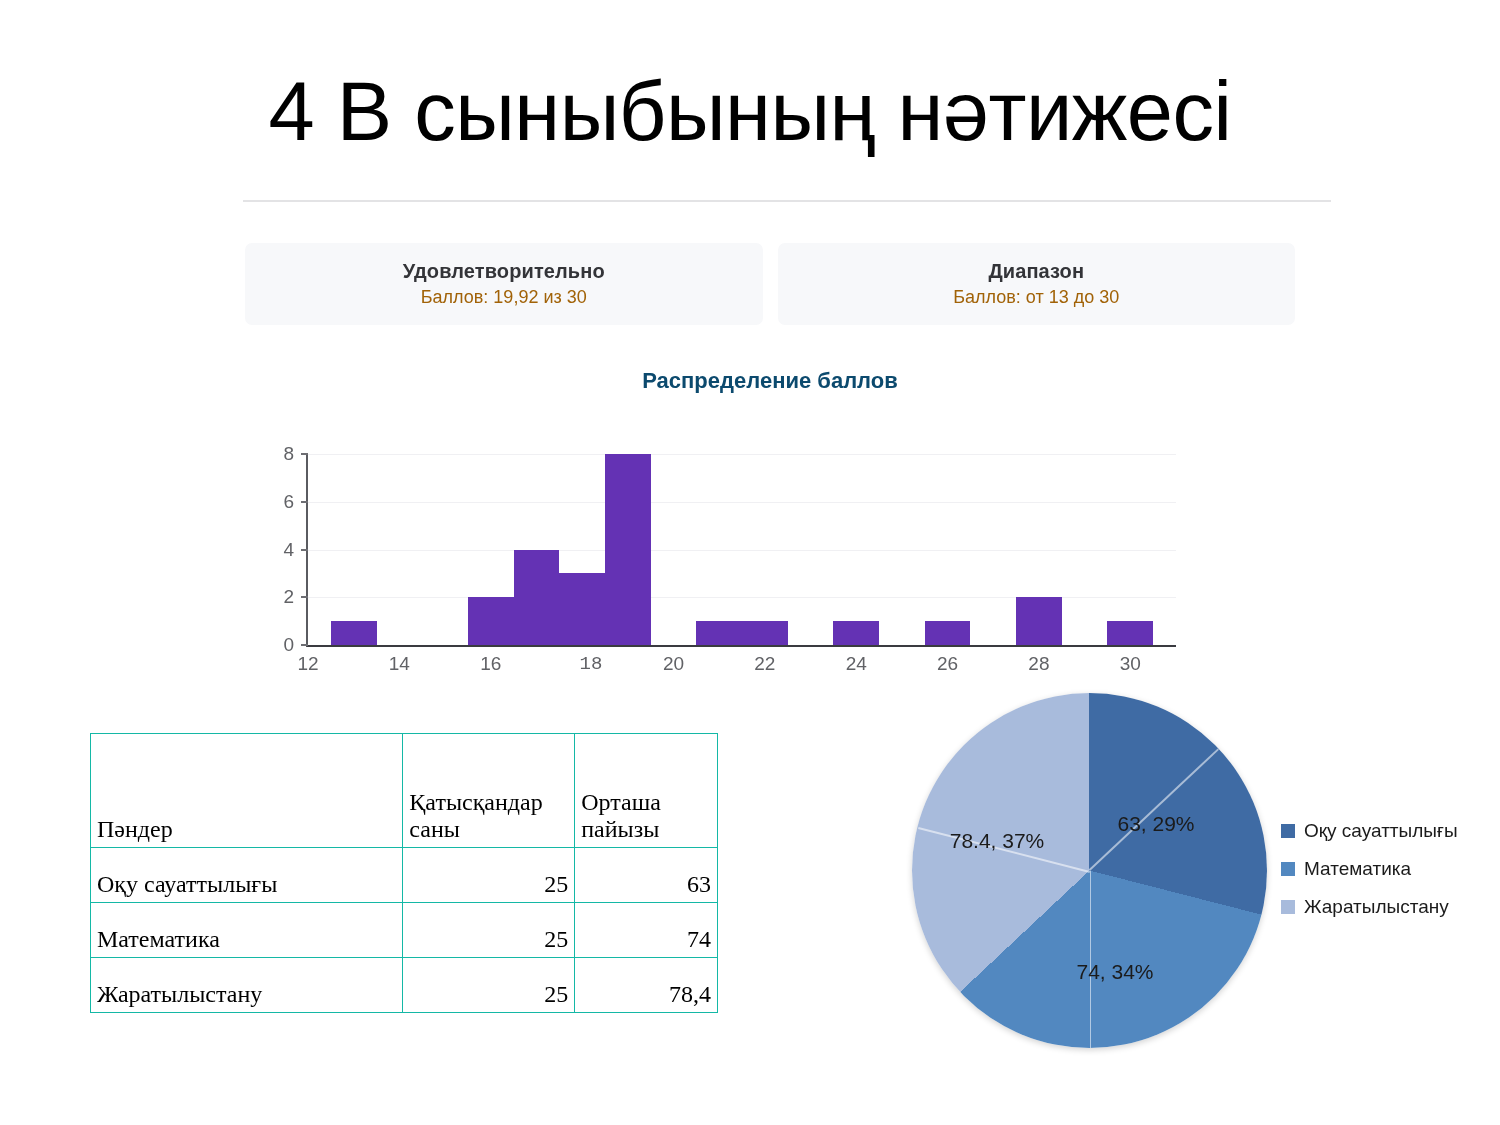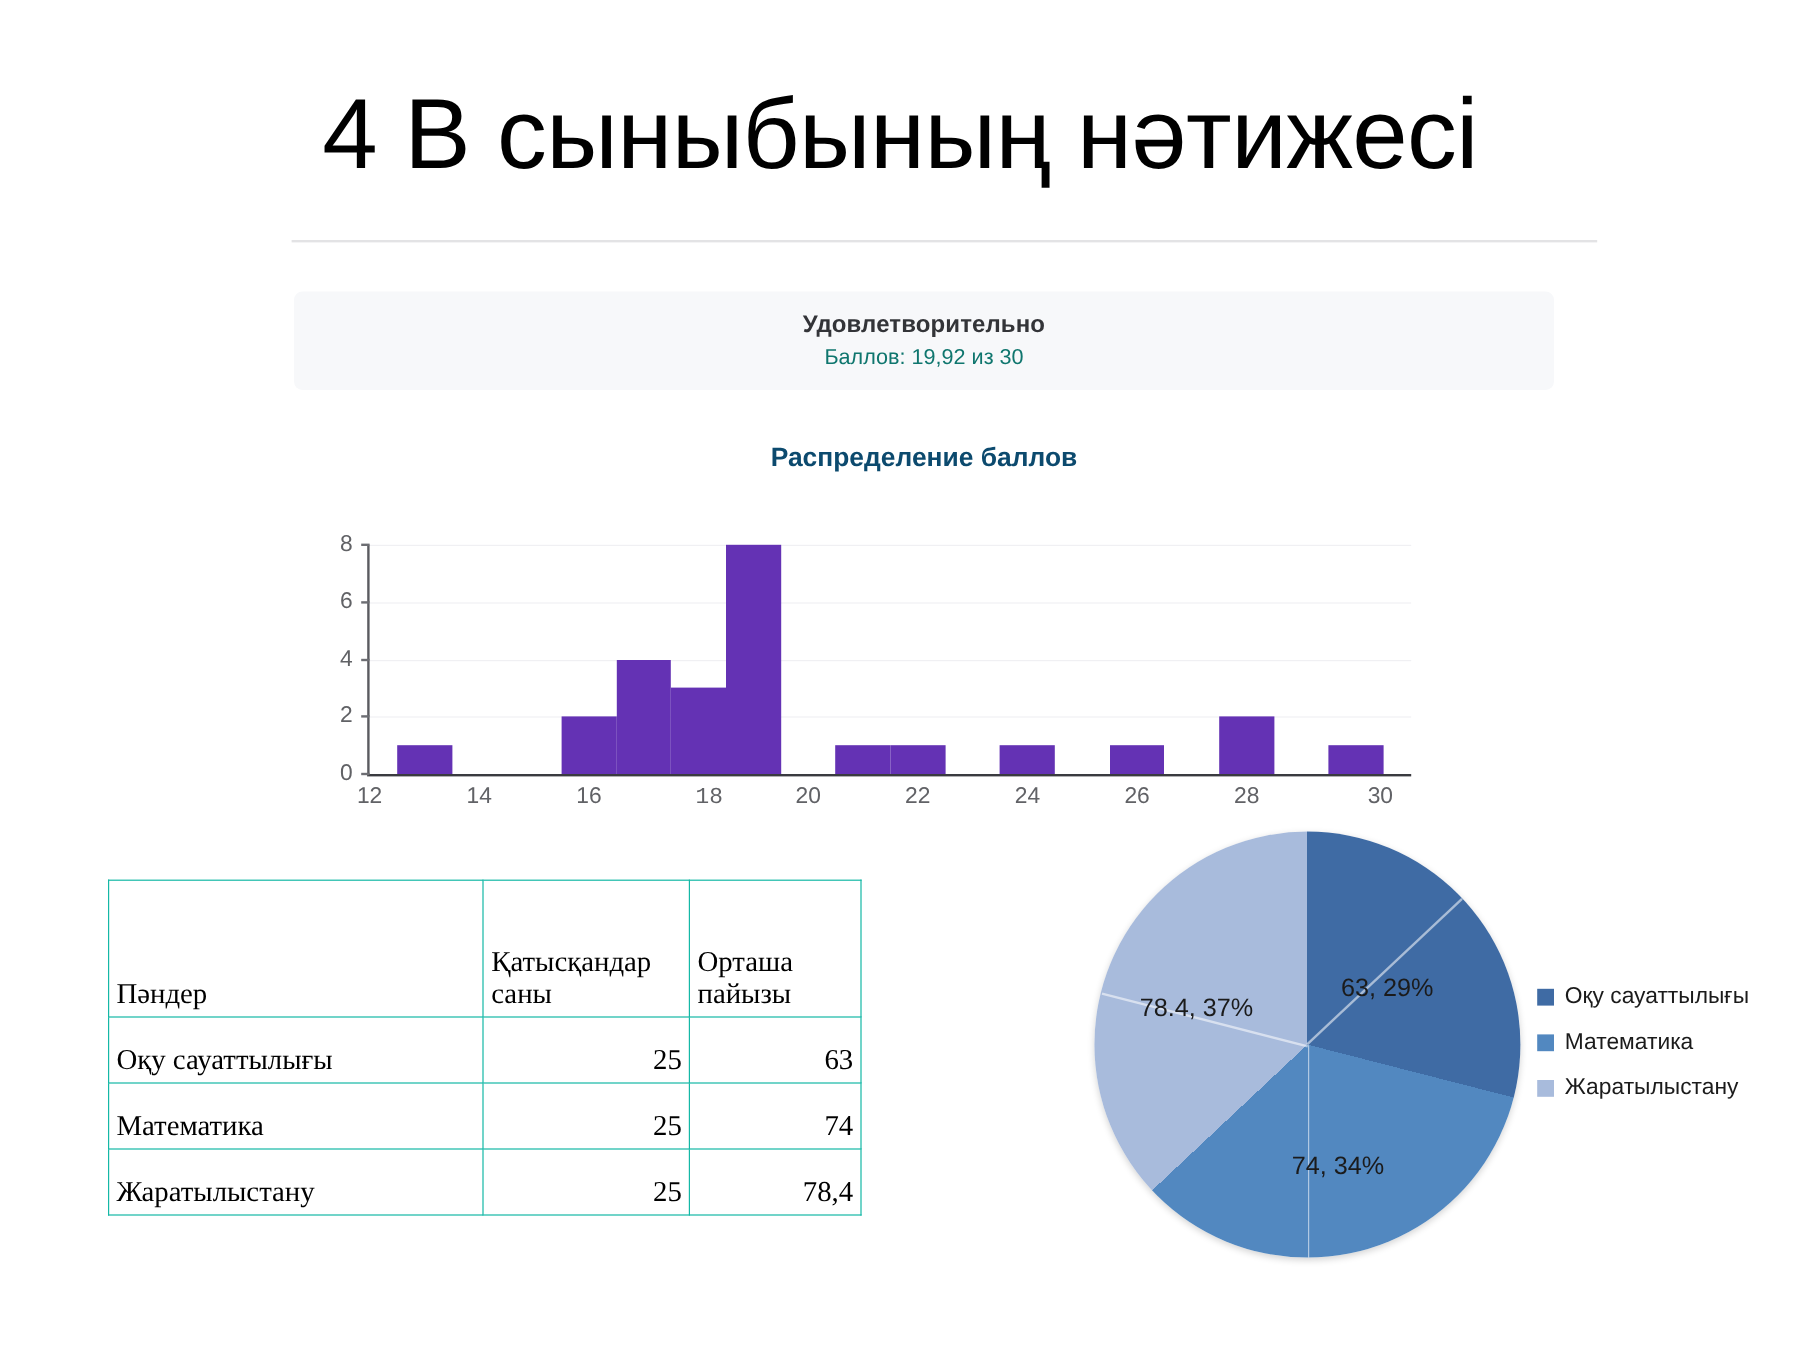--- a/index.html
+++ b/index.html
@@ -64,21 +64,21 @@
   }
   .stat-card .st-title {
     font-size: 20px;
     font-weight: 700;
     color: #333438;
     letter-spacing: 0.1px;
   }
   .stat-card .st-sub {
     font-size: 18px;
     font-weight: 400;
-    color: #0f766e;
+    color: #a16207;
   }
 
   
   .hist-title {
     position: absolute;
     left: 245px;
     top: 368px;
     width: 1050px;
     text-align: center;
     font-size: 22px;
@@ -229,20 +229,24 @@
 </head>
 <body>
 
 <div class="slide-title">4 В сыныбының нәтижесі</div>
 <div class="title-divider"></div>
 
 <div class="stat-cards">
   <div class="stat-card">
     <div class="st-title">Удовлетворительно</div>
     <div class="st-sub">Баллов: 19,92 из 30</div>
+  </div>
+  <div class="stat-card">
+    <div class="st-title">Диапазон</div>
+    <div class="st-sub">Баллов: от 13 до 30</div>
   </div>
 </div>
 
 <div class="hist-title">Распределение баллов</div>
 <div class="hist-wrap">
   <div class="hist-plot" id="hist-plot">
       <div class="ytick" style="top: 191px;">0</div>
       <div class="ytick-dash" style="top: 191px;"></div>
       <div class="gridline" style="top: 143.25px;"></div>
       <div class="ytick" style="top: 143.25px;">2</div>
@@ -269,21 +273,21 @@
       <div class="bar" style="left: 799.474px; width: 45.6842px; height: 23.875px; background: rgb(100, 50, 180);"></div>
       <div class="xtick" style="left: 0px;">12</div>
       <div class="xtick" style="left: 91.3684px;">14</div>
       <div class="xtick" style="left: 182.737px;">16</div>
       <div class="xtick" style="left: 283px; font-family: Liberation Mono, monospace;">18</div>
       <div class="xtick" style="left: 365.474px;">20</div>
       <div class="xtick" style="left: 456.842px;">22</div>
       <div class="xtick" style="left: 548.211px;">24</div>
       <div class="xtick" style="left: 639.579px;">26</div>
       <div class="xtick" style="left: 730.947px;">28</div>
-      <div class="xtick" style="left: 822.316px; margin-left: 20px;">30</div>
+      <div class="xtick" style="left: 822.316px;">30</div>
     </div>
 </div>
 
 <table class="subj-table">
   <colgroup>
       <col class="c1">
       <col class="c2">
       <col class="c3">
     </colgroup>
   <thead>

